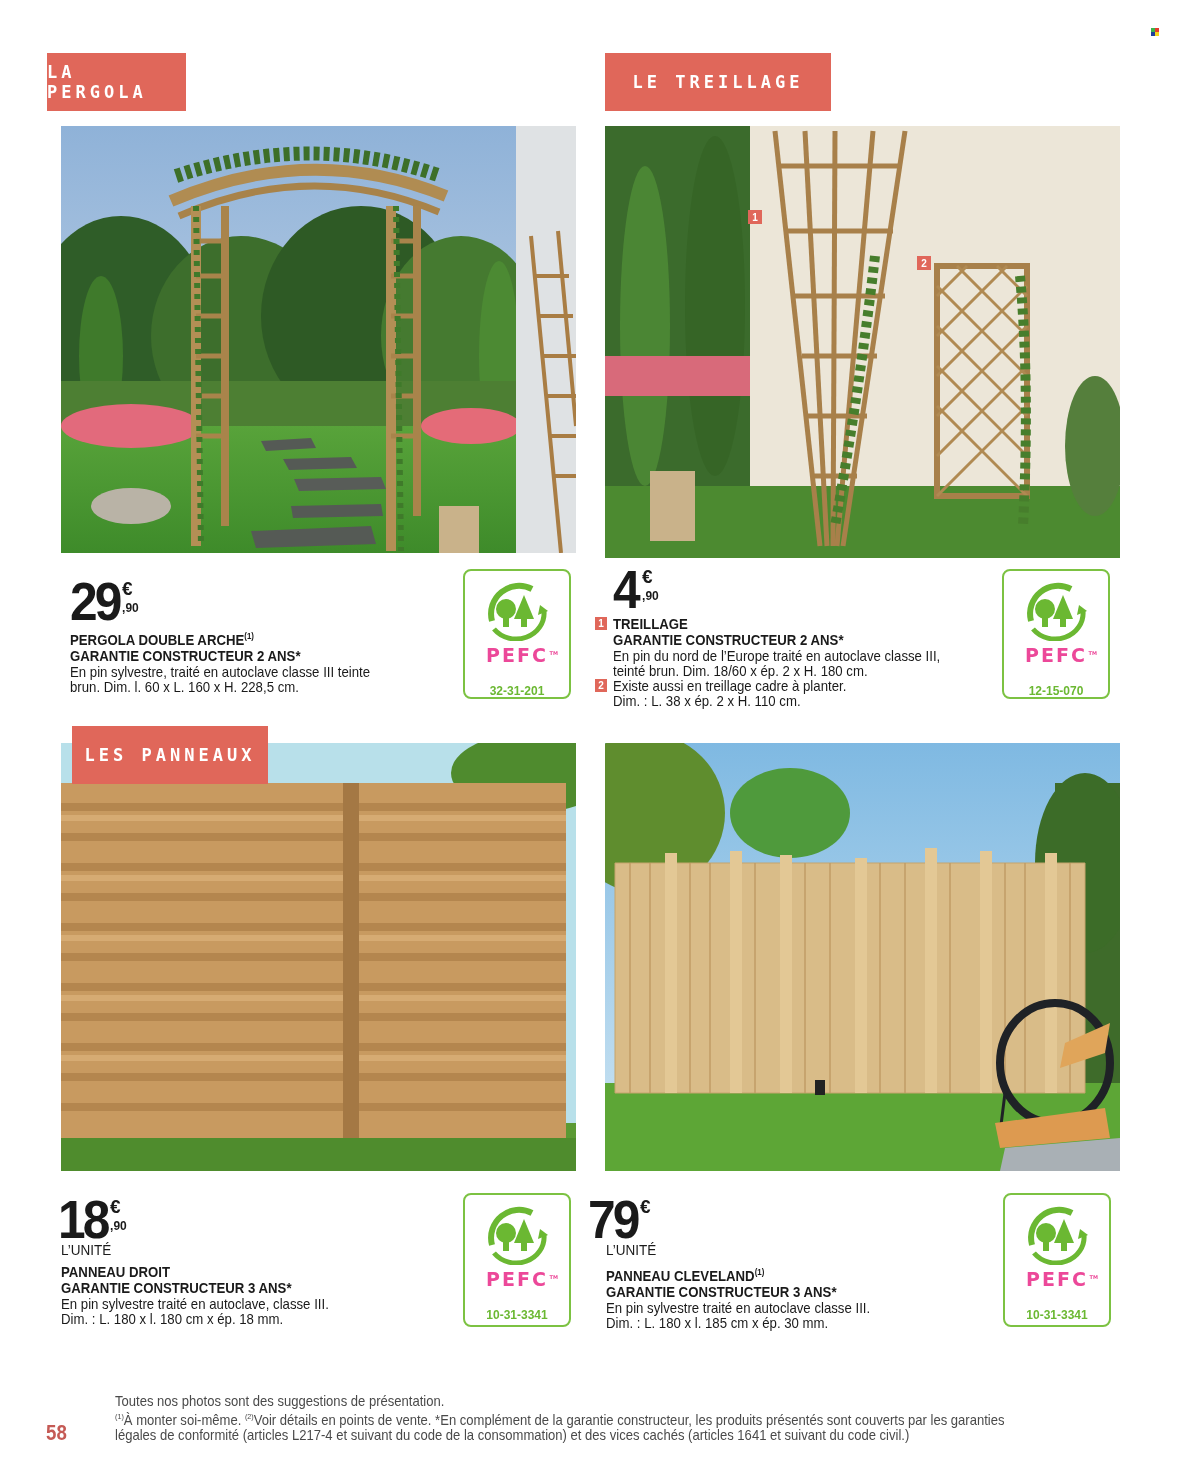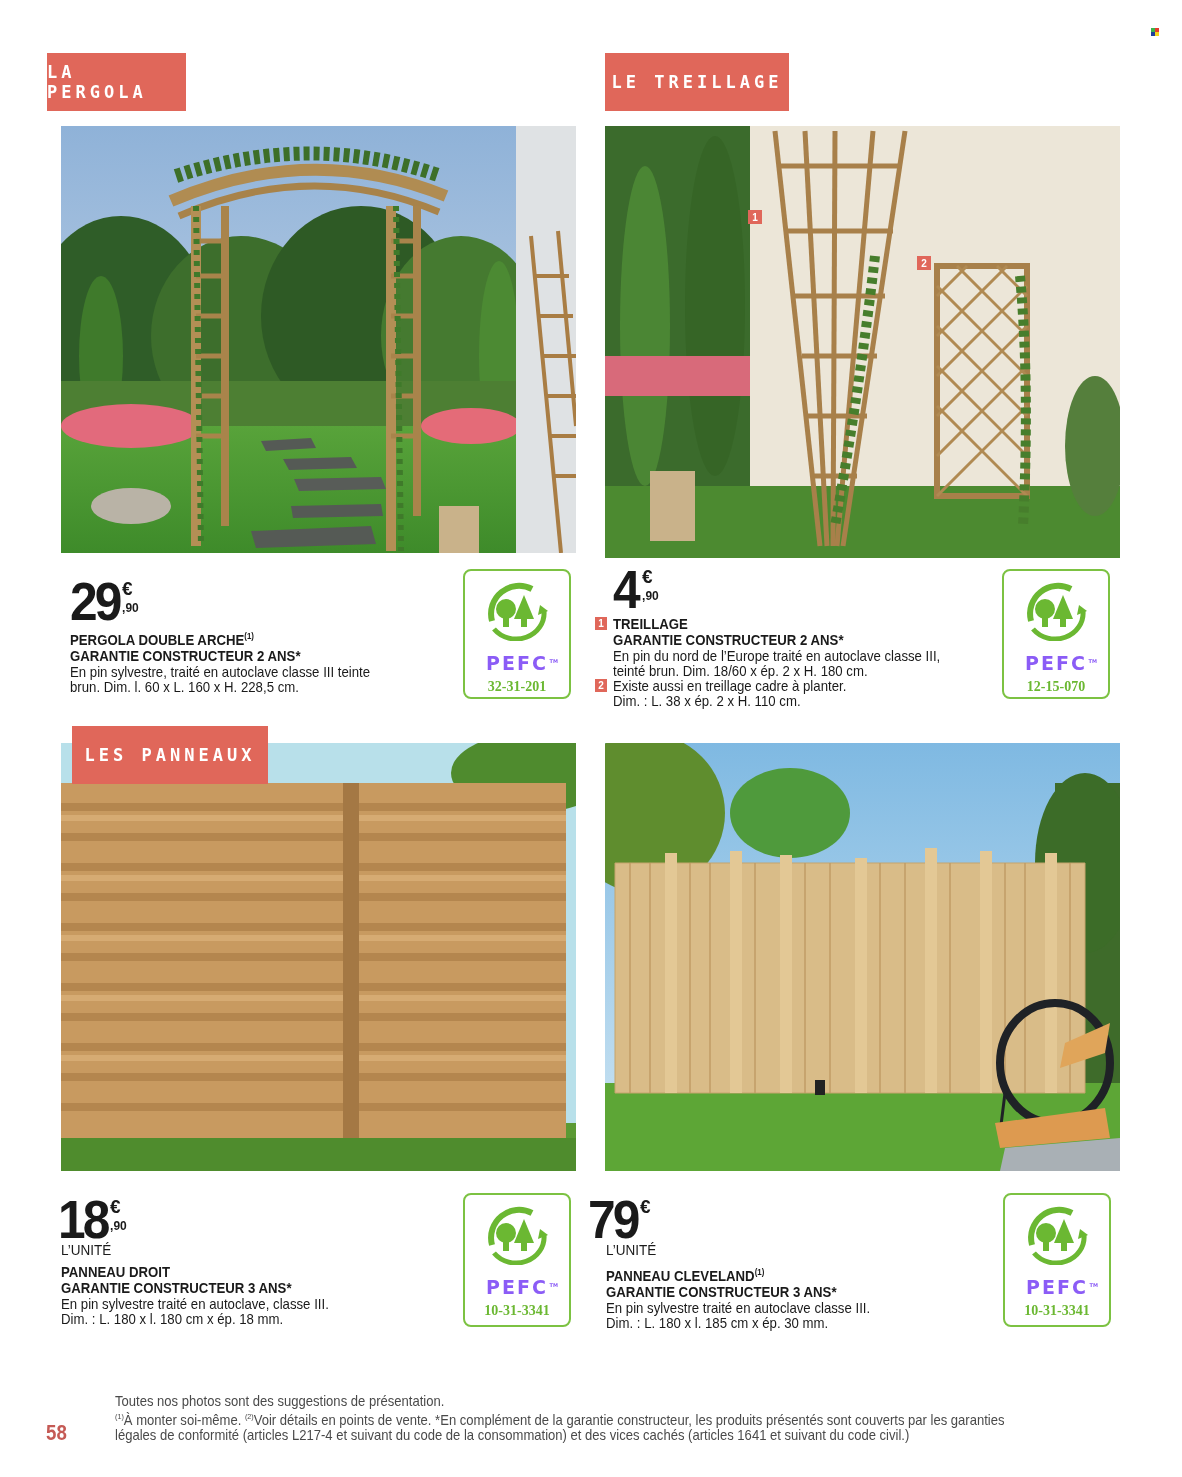--- a/index.html
+++ b/index.html
@@ -22,23 +22,23 @@
   .prod-text { position: absolute; font-family: "Liberation Sans", sans-serif; }
   .prod-text .unit { font-size: 15px; line-height: 16px; transform: scaleX(0.9); transform-origin: left; white-space: nowrap; }
   .prod-text .title { font-weight: bold; font-size: 15px; line-height: 16px; transform: scaleX(0.88); transform-origin: left; white-space: nowrap; }
   .prod-text .title sup { font-size: 9px; }
   .prod-text .desc { font-size: 15px; line-height: 15px; transform: scaleX(0.88); transform-origin: left; white-space: nowrap; }
   .prod-text .row { display: flex; align-items: flex-start; gap: 6px; }
   .num-badge { display: inline-flex; width: 12px; height: 13px; background: #e0675a; color: #fff; font-size: 10px; font-weight: bold; align-items: center; justify-content: center; flex: 0 0 12px; margin-left: -18px; margin-top: 1px; }
 
   .pefc { position: absolute; width: 108px; height: 130px; border: 2.5px solid #7cc242; border-radius: 8px; display: flex; flex-direction: column; align-items: center; }
   .pefc svg { margin-top: 10px; }
-  .pefc .brand { color: #8b5cf6; font-family: "DejaVu Sans", sans-serif; font-weight: bold; font-size: 19px; letter-spacing: 2px; line-height: 20px; margin-top: 12px; position: relative; }
+  .pefc .brand { color: #ec4899; font-family: "DejaVu Sans", sans-serif; font-weight: bold; font-size: 19px; letter-spacing: 2px; line-height: 20px; margin-top: 4px; position: relative; }
   .pefc .brand .tm { position: absolute; right: -10px; top: -2px; font-size: 5px; letter-spacing: 0; }
-  .pefc .code { color: #6bb832; font-weight: bold; font-size: 14px; line-height: 12px; margin-top: 8px; font-family: Liberation Serif, serif; }
+  .pefc .code { color: #6bb832; font-weight: bold; font-size: 12px; line-height: 12px; margin-top: 20px; }
 
   .photo-badge { position: absolute; width: 14px; height: 14px; background: #e0675a; color: #fff; font-size: 10px; font-weight: bold; display: flex; align-items: center; justify-content: center; z-index: 2; }
 
   .footer { position: absolute; left: 115px; top: 1394px; font-size: 14.5px; line-height: 15px; color: #4a4a4a; transform: scaleX(0.9); transform-origin: left; white-space: nowrap; }
   .footer sup { font-size: 8px; }
   .page-num { position: absolute; left: 46px; top: 1420px; font-size: 22px; font-weight: bold; color: #c55a55; transform: scaleX(0.85); transform-origin: left; }
 </style>
 </head>
 <body>
 
@@ -142,21 +142,21 @@
     <polygon points="58,24 66,30 56,34" fill="#6bb832"></polygon>
     <circle cx="24" cy="28" r="10" fill="#6bb832"></circle>
     <rect x="21" y="34" width="6" height="12" fill="#6bb832"></rect>
     <polygon points="42,14 32,38 52,38" fill="#6bb832"></polygon>
     <rect x="39" y="36" width="6" height="10" fill="#6bb832"></rect>
   </svg>
   <div class="brand"><span>PEFC</span><span class="tm">TM</span></div>
   <div class="code">32-31-201</div>
 </div>
 
-<div class="section-tag" style="left:605px; top:53px; width:184px; height:58px;">LE TREILLAGE</div>
+<div class="section-tag" style="left:605px; top:53px; width:226px; height:58px;">LE TREILLAGE</div>
 
 <div class="photo" style="left:605px; top:126px; width:515px; height:432px;">
   <svg width="515" height="432" viewBox="0 0 515 432">
     <rect width="515" height="432" fill="#e8e1d3"></rect>
     <rect x="0" y="0" width="145" height="432" fill="#3b6b2c"></rect>
     <ellipse cx="40" cy="200" rx="25" ry="160" fill="#4b8634"></ellipse>
     <ellipse cx="110" cy="180" rx="30" ry="170" fill="#366526"></ellipse>
     <rect x="0" y="230" width="145" height="40" fill="#d86a7a"></rect>
     <rect x="145" y="0" width="370" height="432" fill="#ece6d8"></rect>
     <rect x="0" y="360" width="515" height="72" fill="#4c8a30"></rect>

